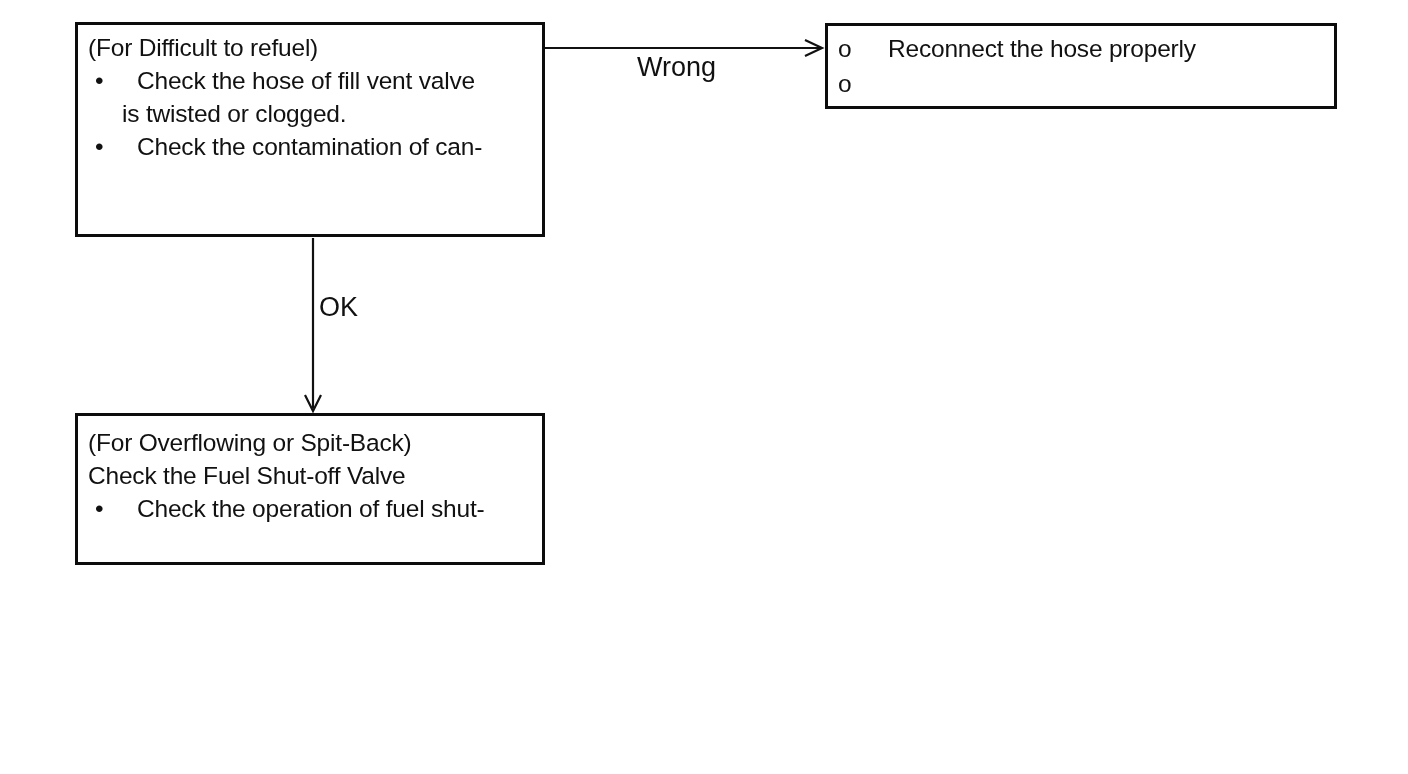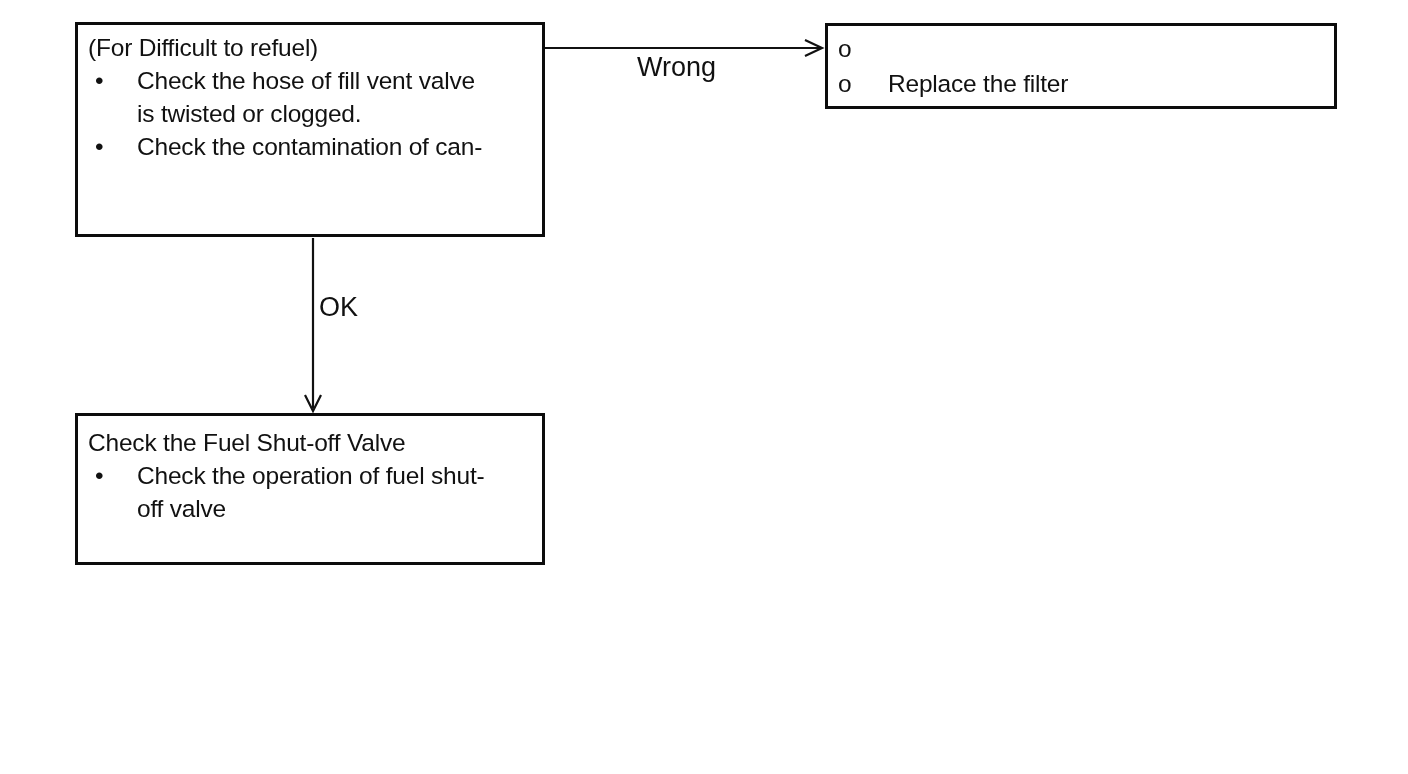--- a/index.html
+++ b/index.html
@@ -20,21 +20,21 @@
     font-size: 24.5px;
     line-height: 33px;
     letter-spacing: -0.2px;
   }
   .box-fill-vent   { left: 75px;  top: 22px;  width: 470px; height: 215px; padding-top: 6px;  }
   .box-actions     { left: 825px; top: 23px;  width: 512px; height: 86px;  padding-top: 5px;  line-height: 35px; }
   .box-shutoff     { left: 75px;  top: 413px; width: 470px; height: 152px; padding-top: 10px; }
   .r-plain  { padding-left: 10px; white-space: nowrap; }
   .r-bullet { display: flex; padding-left: 17px; white-space: nowrap; }
   .r-bullet .marker { flex: none; width: 42px; }
-  .r-cont   { padding-left: 59px; white-space: nowrap; }
+  .r-cont   { padding-left: 44px; white-space: nowrap; }
   .box-actions .r-bullet { padding-left: 10px; }
   .box-actions .r-bullet .marker { width: 50px; }
   .arrow-layer {
     position: absolute;
     left: 0; top: 0;
     width: 1408px; height: 774px;
     pointer-events: none;
   }
   .arrow-label {
     position: absolute;
@@ -69,34 +69,34 @@
     <div class="r-cont">is twisted or clogged.</div>
     <div class="r-bullet">
       <span class="marker">•</span>
       <span>Check the contamination of can-</span>
     </div>
   </div>
 
   <div class="fc-box box-actions">
     <div class="r-bullet">
       <span class="marker">o</span>
+      <span>Reconnect the hose properly</span>
     </div>
     <div class="r-bullet">
       <span class="marker">o</span>
-      <span>Replace the filter</span>
     </div>
   </div>
 
   <div class="fc-box box-shutoff">
+    <div class="r-plain">(For Overflowing or Spit-Back)</div>
     <div class="r-plain">Check the Fuel Shut-off Valve</div>
     <div class="r-bullet">
       <span class="marker">•</span>
       <span>Check the operation of fuel shut-</span>
     </div>
-    <div class="r-cont">off valve</div>
   </div>
 
   <svg class="arrow-layer" viewBox="0 0 1408 774" xmlns="http://www.w3.org/2000/svg">
     <g stroke="#111111" stroke-width="2.2" fill="none">
       <path d="M545 48 L820 48"></path>
       <path d="M805 40 L822 48 L805 56"></path>
     </g>
     <g stroke="#111111" stroke-width="2.2" fill="none">
       <path d="M313 238 L313 408"></path>
       <path d="M305 395 L313 411 L321 395"></path>

